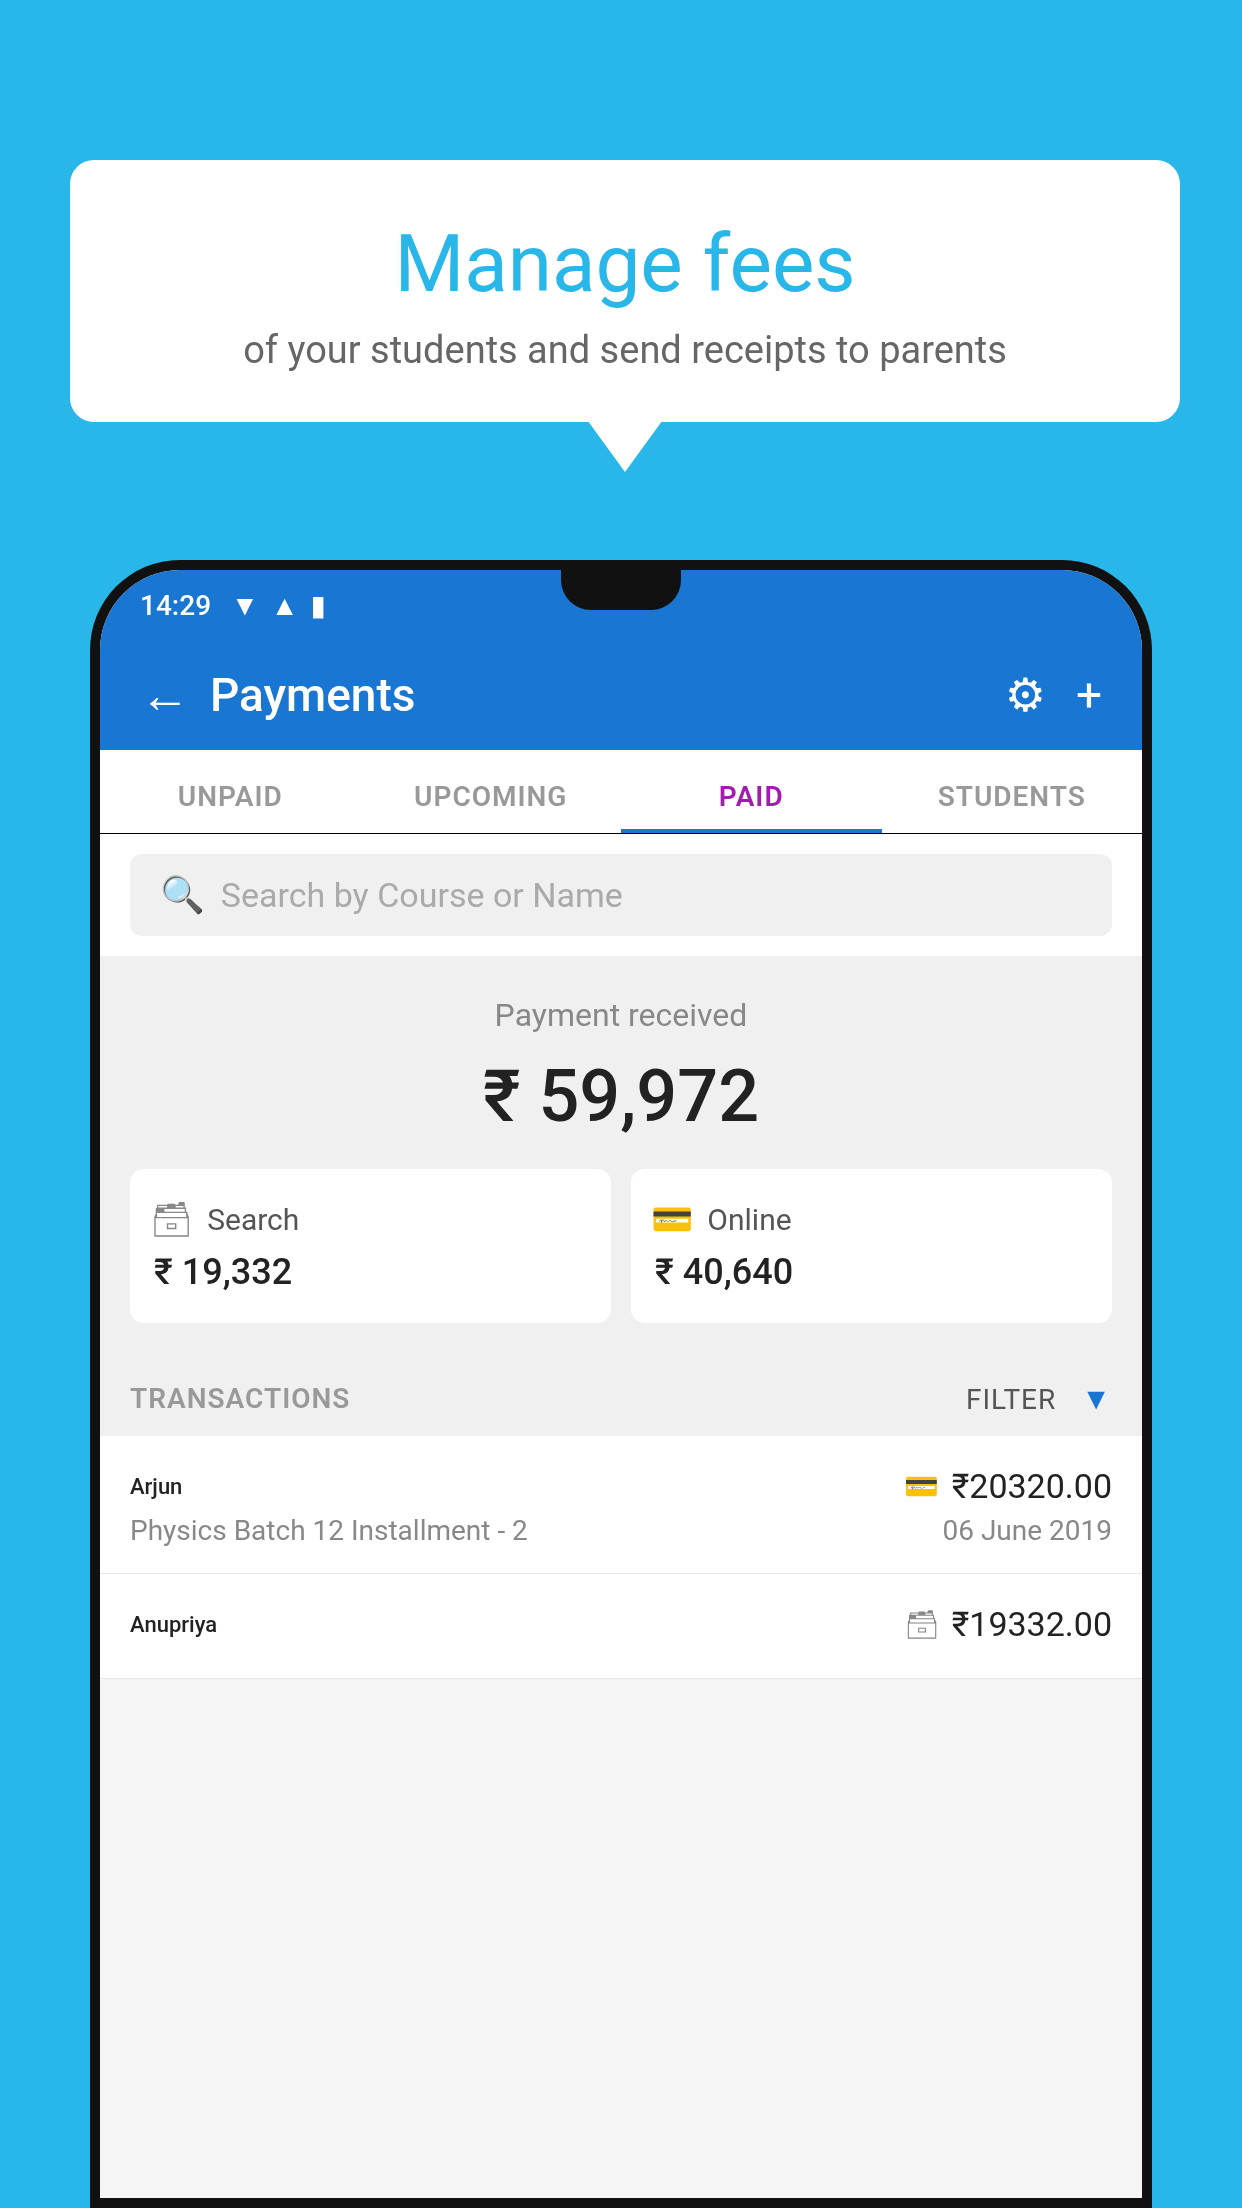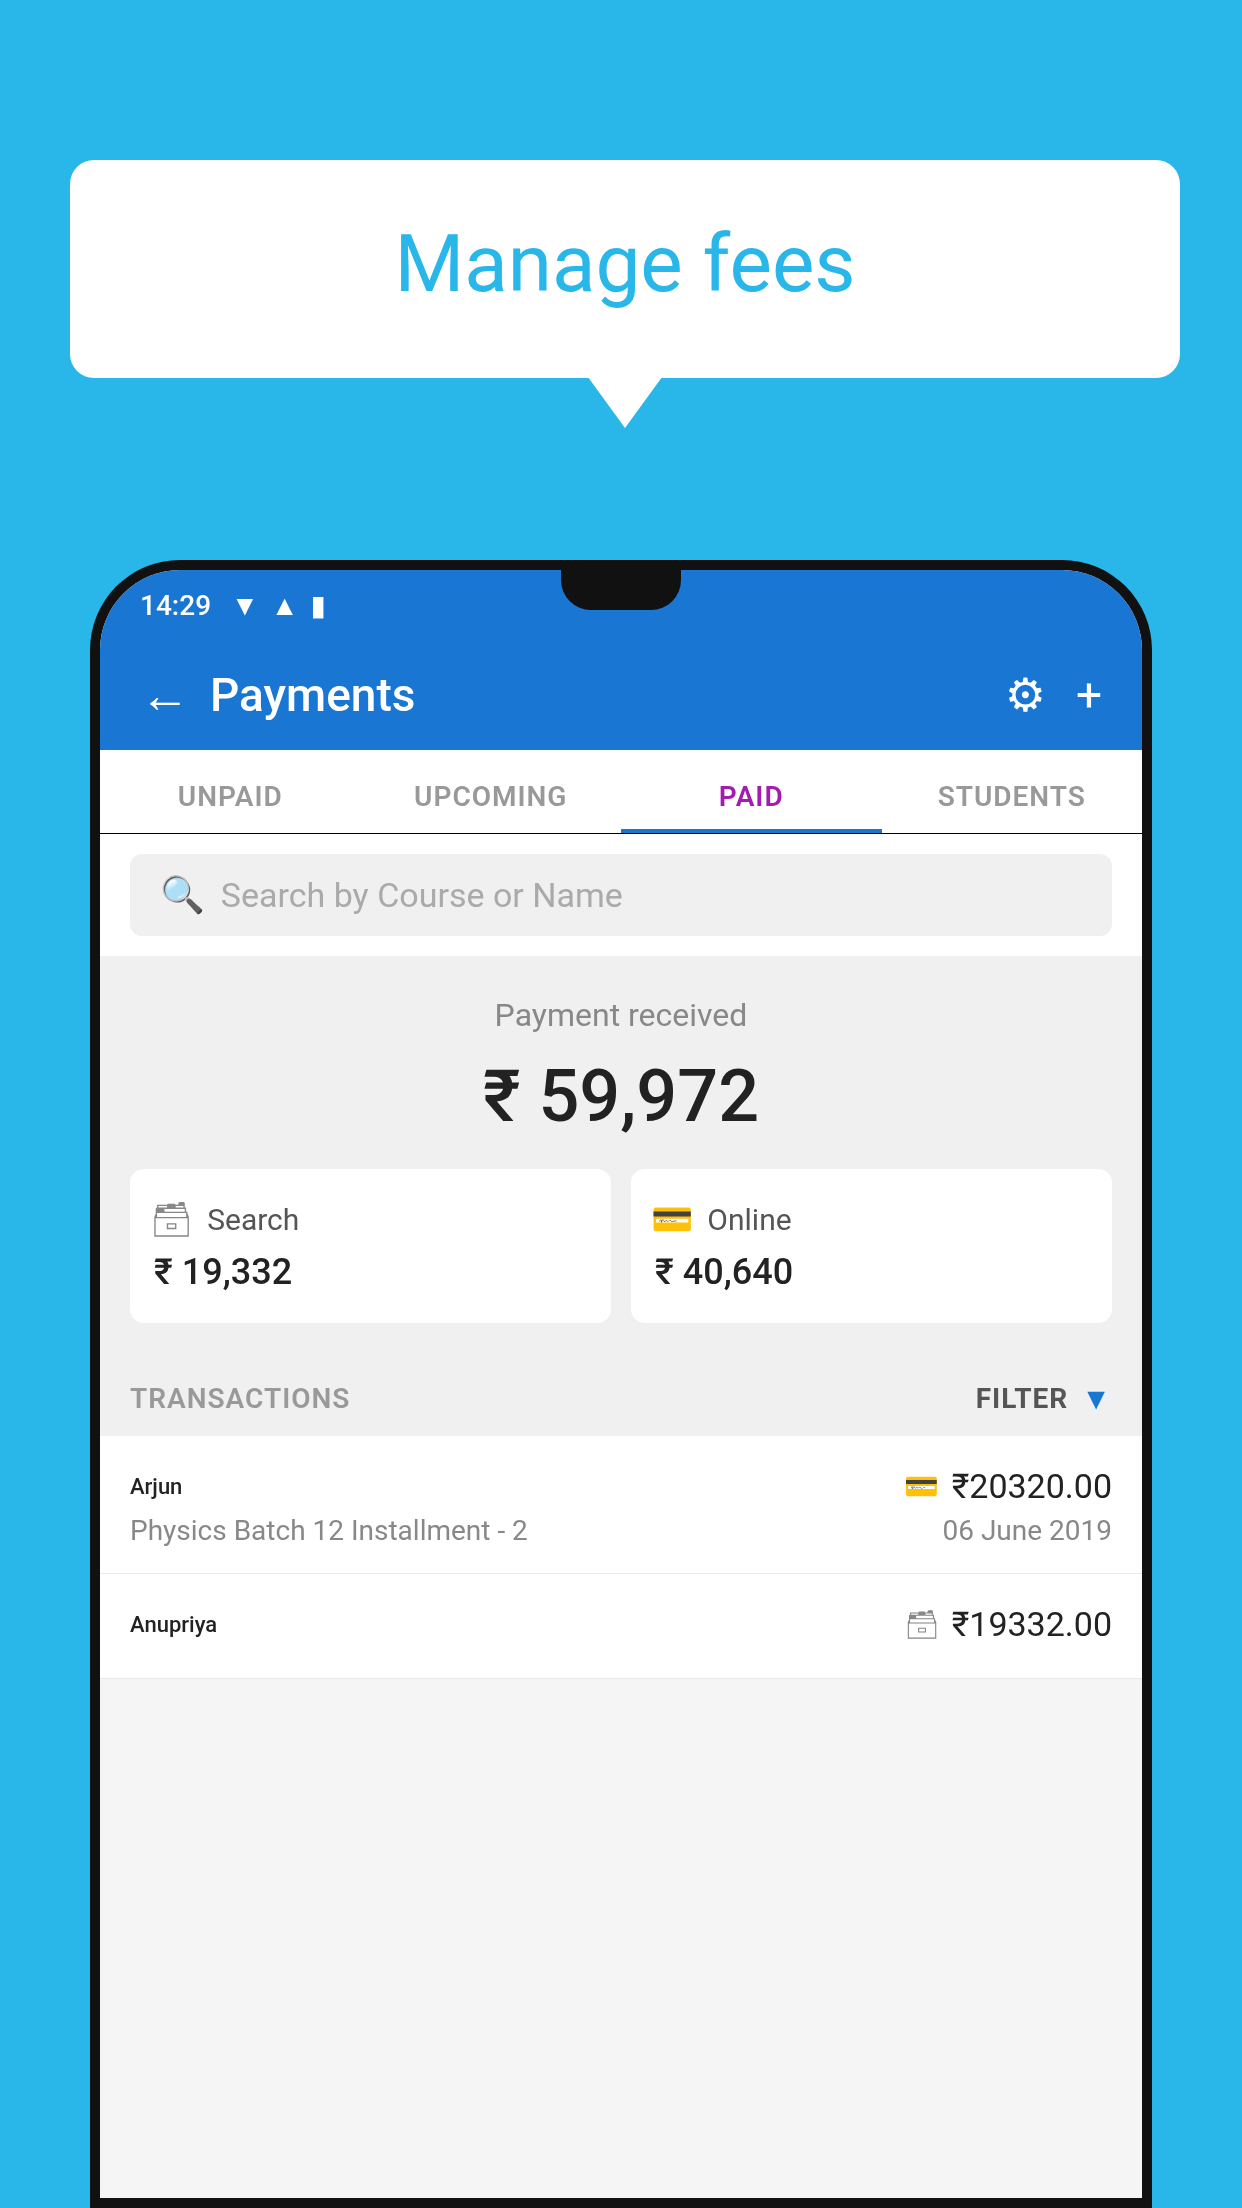--- a/index.html
+++ b/index.html
@@ -269,25 +269,25 @@
 
     .transactions-label {
       color: #999;
       font-size: 28px;
       font-weight: 600;
       letter-spacing: 1px;
     }
 
     .filter-btn {
       display: flex;
-      align-items: center;
-      gap: 13px;
+      align-items: flex-end;
+      gap: 25px;
       color: #555;
       font-size: 28px;
-      font-weight: 700;
+      font-weight: 400;
       letter-spacing: 1px;
     }
 
     .filter-icon {
       color: #1976d2;
       font-size: 30px;
     }
 
     
     .transactions-list {
@@ -344,20 +344,21 @@
       color: #888;
     }
   </style>
 </head>
 <body>
 
 <div style="position:absolute;top:0;left:0;width:1242px;height:2208px;background:#29b6e8;"></div>
 
 <div class="speech-bubble">
   <div class="bubble-title">Manage fees</div>
+  <div class="bubble-subtitle">of your students and send receipts to parents</div>
 </div>
 
 <div class="phone-frame">
   <div class="phone-inner">
 
     <div class="notch-bar">
       <div class="notch-cutout"></div>
       <span class="status-time">14:29</span>
       <div class="status-icons">
         <span style="color:white;font-size:28px;">▼</span>

